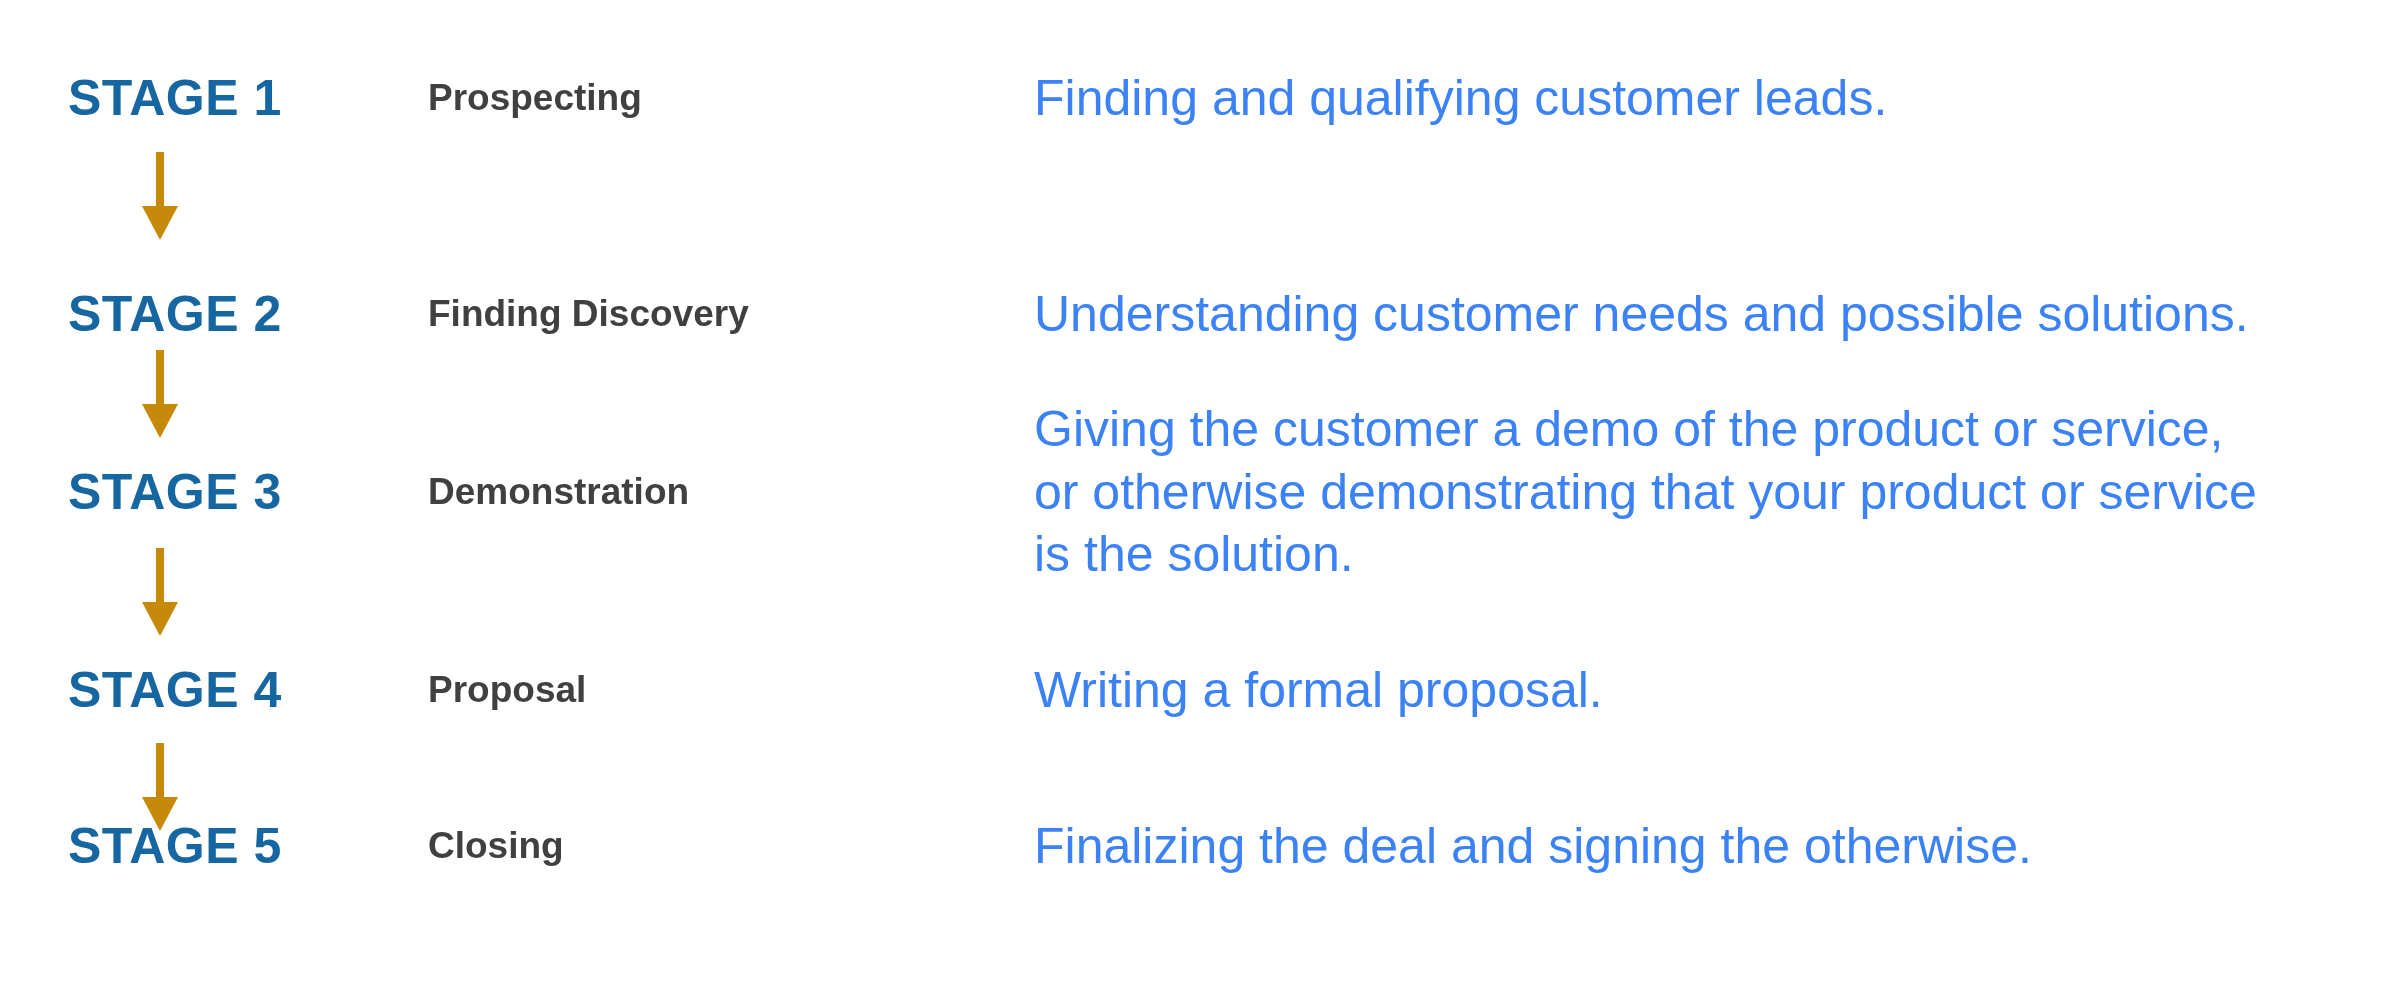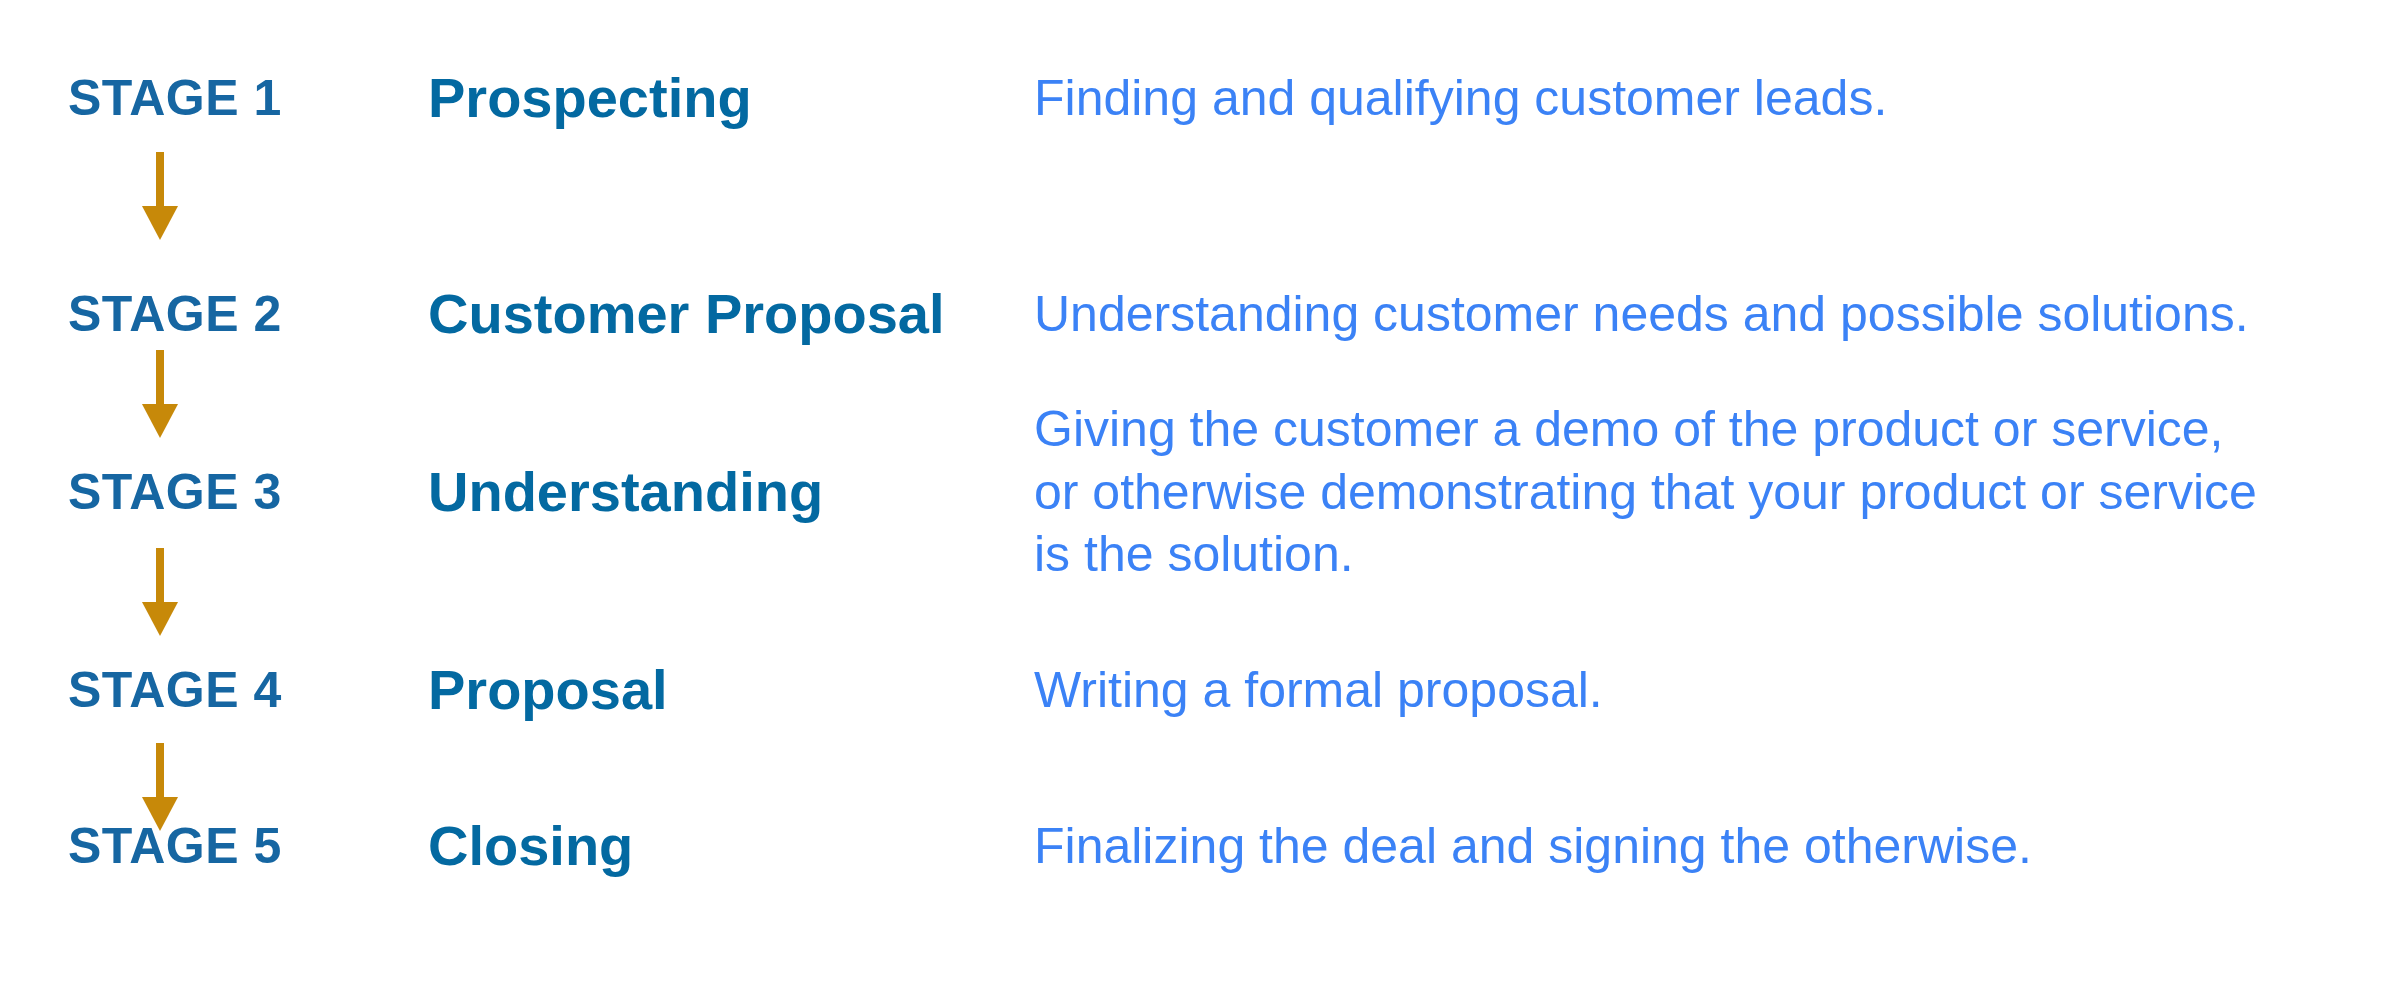--- a/index.html
+++ b/index.html
@@ -26,23 +26,23 @@
   }
   .stage-label {
     font-size: 50px;
     font-weight: 700;
     color: #1666A2;
     letter-spacing: 0.5px;
     line-height: 1.25;
     white-space: nowrap;
   }
   .stage-name {
-    font-size: 56px;
+    font-size: 37px;
     font-weight: 700;
-    color: #0369a1;
+    color: #404040;
     line-height: 1.25;
   }
   .stage-desc {
     font-size: 50px;
     font-weight: 400;
     color: #3b82f6;
     line-height: 1.25;
   }
   .flow-arrow {
     position: absolute;
@@ -72,32 +72,32 @@
     <div class="stage-desc">Finding and qualifying customer leads.</div>
   </div>
 
   <svg class="flow-arrow arrow-1" viewBox="0 0 36 88" xmlns="http://www.w3.org/2000/svg">
     <rect x="14" y="0" width="8" height="58" fill="#C78909"></rect>
     <polygon points="0,54 36,54 18,88" fill="#C78909"></polygon>
   </svg>
 
   <div class="stage-row row-2">
     <div class="stage-label">STAGE 2</div>
-    <div class="stage-name">Customer Proposal</div>
+    <div class="stage-name">Finding Discovery</div>
     <div class="stage-desc">Understanding customer needs and possible solutions.</div>
   </div>
 
   <svg class="flow-arrow arrow-2" viewBox="0 0 36 88" xmlns="http://www.w3.org/2000/svg">
     <rect x="14" y="0" width="8" height="58" fill="#C78909"></rect>
     <polygon points="0,54 36,54 18,88" fill="#C78909"></polygon>
   </svg>
 
   <div class="stage-row row-3">
     <div class="stage-label">STAGE 3</div>
-    <div class="stage-name">Understanding</div>
+    <div class="stage-name">Demonstration</div>
     <div class="stage-desc">Giving the customer a demo of the product or service, or otherwise demonstrating that your product or service is the solution.</div>
   </div>
 
   <svg class="flow-arrow arrow-3" viewBox="0 0 36 88" xmlns="http://www.w3.org/2000/svg">
     <rect x="14" y="0" width="8" height="58" fill="#C78909"></rect>
     <polygon points="0,54 36,54 18,88" fill="#C78909"></polygon>
   </svg>
 
   <div class="stage-row row-4">
     <div class="stage-label">STAGE 4</div>

